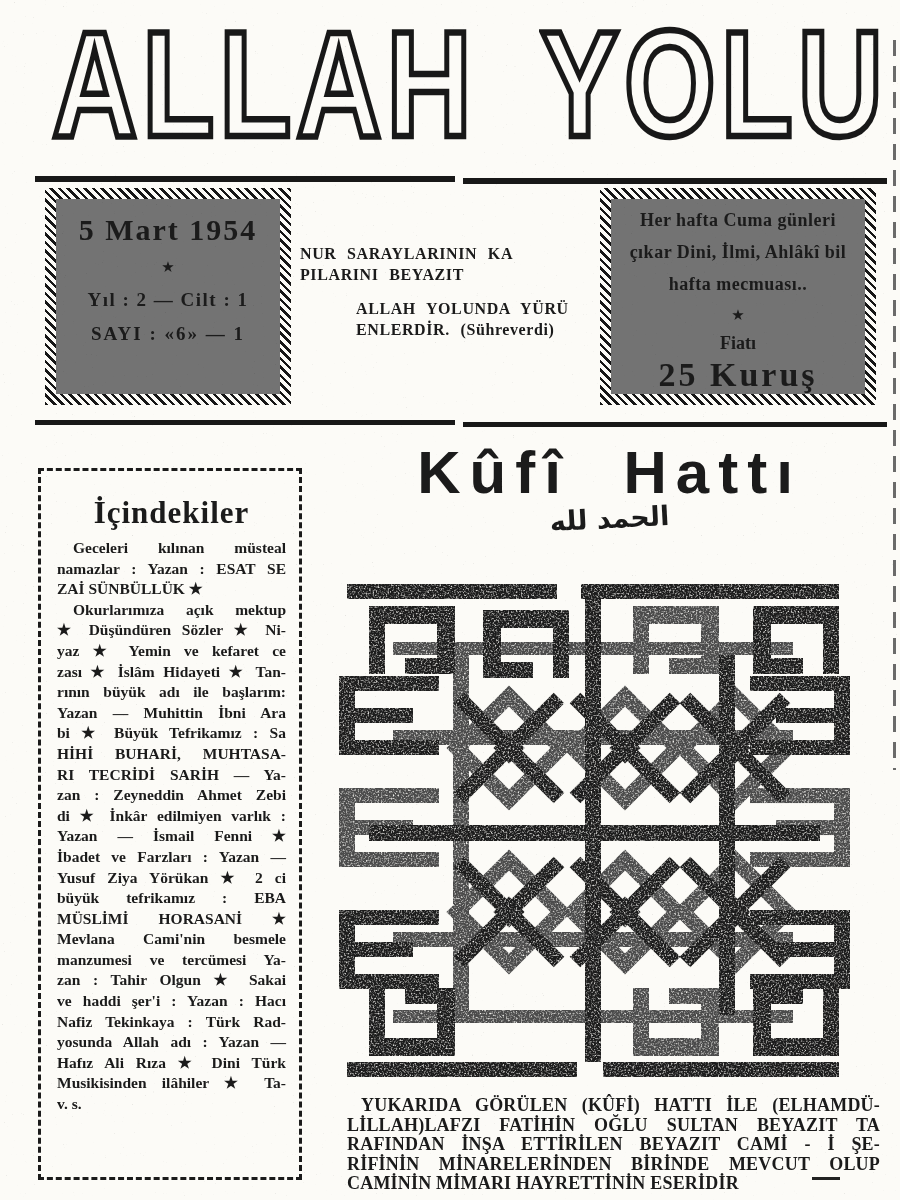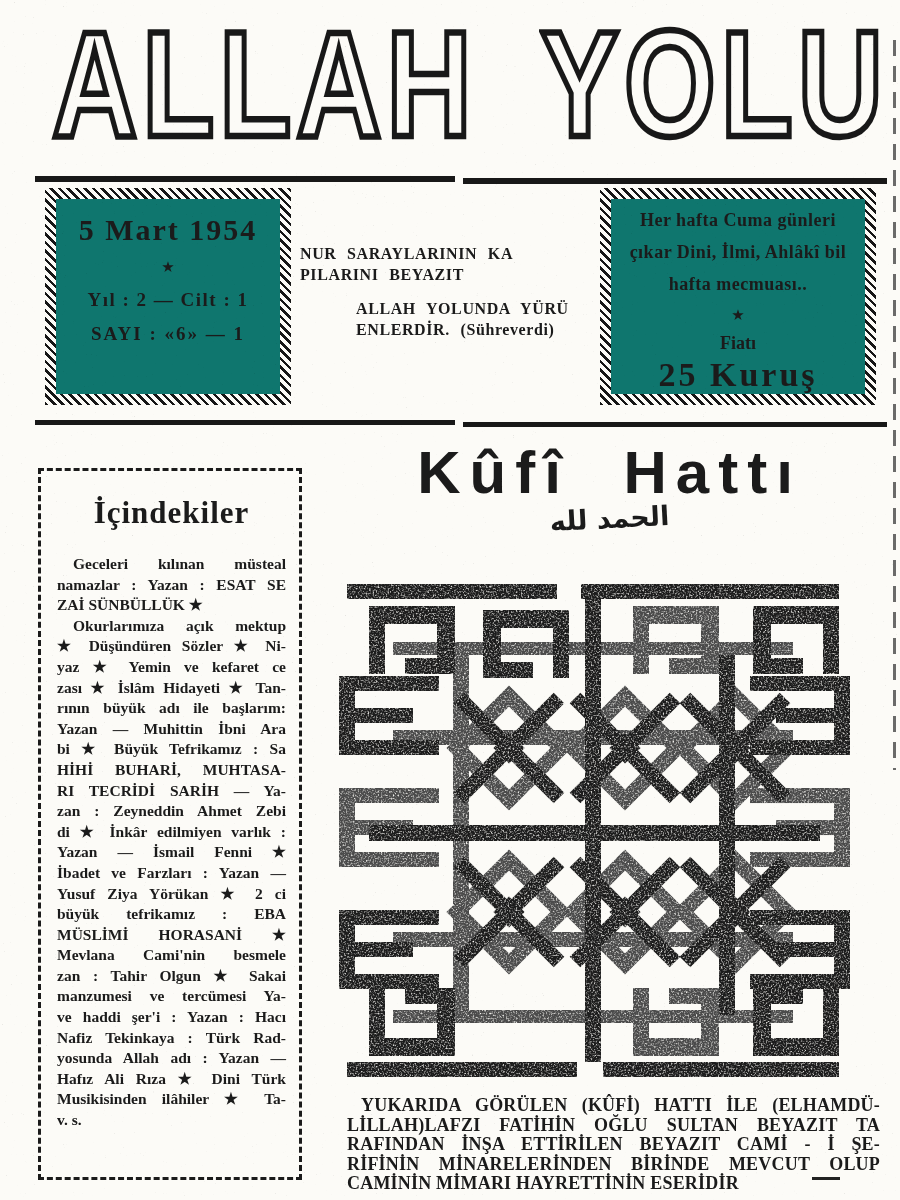--- a/index.html
+++ b/index.html
@@ -9,40 +9,40 @@
   .masthead{position:absolute;left:52px;top:8px;width:836px;height:162px;
             display:flex;justify-content:space-between;}
   .mast-word{font-family:"Liberation Sans",sans-serif;font-weight:bold;font-size:118px;
              line-height:118px;letter-spacing:5px;color:#fcfbf7;
              -webkit-text-stroke:5px #181818;transform:scaleY(1.28);transform-origin:top left;
              white-space:nowrap;}
   .mast-word.right{transform-origin:top right;}
   
   .rule{position:absolute;background:#181818;}
   
-  .hbox{position:absolute;box-sizing:border-box;background:#0f766e;text-align:center;
+  .hbox{position:absolute;box-sizing:border-box;background:#737373;text-align:center;
         border:11px solid transparent;
         border-image:repeating-linear-gradient(45deg,#161616 0 2.5px,#fcfbf7 2.5px 6px) 11;}
   .issue-date{font-size:30px;font-weight:bold;letter-spacing:2px;margin-top:14px;}
   .issue-hijri{font-size:18px;font-weight:bold;margin-top:14px;letter-spacing:0.5px;}
   .star{font-size:15px;margin-top:11px;}
   .issue-yil{font-size:19px;font-weight:bold;margin-top:13px;letter-spacing:1.5px;}
   .issue-sayi{font-size:19px;font-weight:bold;margin-top:12px;letter-spacing:2px;}
   .price-line{font-size:18px;font-weight:bold;letter-spacing:0.5px;margin-top:11px;}
   .price-label{font-size:18px;font-weight:bold;margin-top:9px;}
   .price-value{font-size:34px;font-weight:bold;letter-spacing:3px;margin-top:2px;}
   
   .motto{position:absolute;left:300px;top:243px;width:286px;font-weight:bold;font-size:16px;
          line-height:21px;letter-spacing:0.6px;word-spacing:6px;}
   .motto-part2{margin-top:13px;padding-left:56px;}
   
   .contents{position:absolute;left:38px;top:468px;width:264px;height:712px;
             border:3px dashed #1b1b1b;box-sizing:border-box;padding:24px 13px 0 16px;}
   .contents-title{text-align:center;font-size:31px;font-weight:bold;letter-spacing:1px;
-                  margin-bottom:23px;}
+                  margin-bottom:7px;}
   .contents-lines{font-size:15.5px;font-weight:bold;line-height:20.6px;}
   .cl{text-align:justify;text-align-last:justify;}
   .cl.nj{text-align-last:left;}
   .cl.in{text-indent:16px;}
   
   .article-title{position:absolute;left:337px;top:438px;width:545px;text-align:center;
                  font-family:"Liberation Sans",sans-serif;font-weight:bold;font-size:60px;
                  letter-spacing:9px;word-spacing:28px;}
   .arabic{position:absolute;left:337px;top:503px;width:545px;text-align:center;
           font-family:"DejaVu Sans",sans-serif;font-size:27px;font-weight:bold;
@@ -114,22 +114,22 @@
         <div class="cl">HİHİ BUHARİ, MUHTASA-</div>
         <div class="cl">RI TECRİDİ SARİH — Ya-</div>
         <div class="cl">zan : Zeyneddin Ahmet Zebi</div>
         <div class="cl">di ★ İnkâr edilmiyen varlık :</div>
         <div class="cl">Yazan — İsmail Fenni ★</div>
         <div class="cl">İbadet ve Farzları : Yazan —</div>
         <div class="cl">Yusuf Ziya Yörükan ★ 2 ci</div>
         <div class="cl">büyük tefrikamız : EBA</div>
         <div class="cl">MÜSLİMİ HORASANİ ★</div>
         <div class="cl">Mevlana Cami'nin besmele</div>
+        <div class="cl">manzumesi ve tercümesi Ya-</div>
         <div class="cl">zan : Tahir Olgun ★ Sakai</div>
-        <div class="cl">manzumesi ve tercümesi Ya-</div>
         <div class="cl">ve haddi şer'i : Yazan : Hacı</div>
         <div class="cl">Nafiz Tekinkaya : Türk Rad-</div>
         <div class="cl">yosunda Allah adı : Yazan —</div>
         <div class="cl">Hafız Ali Rıza ★ Dini Türk</div>
         <div class="cl">Musikisinden ilâhiler ★ Ta-</div>
         <div class="cl nj">v. s.</div>
       </div>
   </div>
 
   <div class="article-title">Kûfî Hattı</div>

